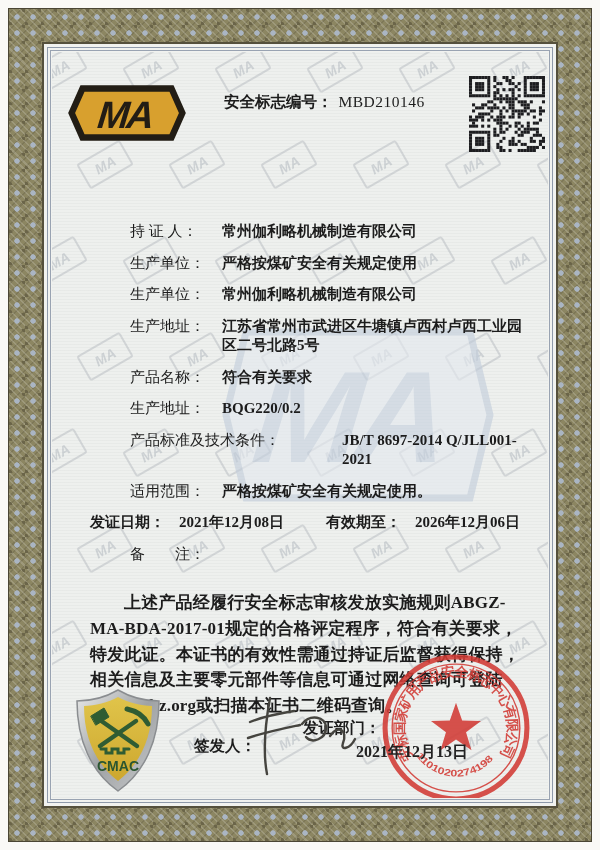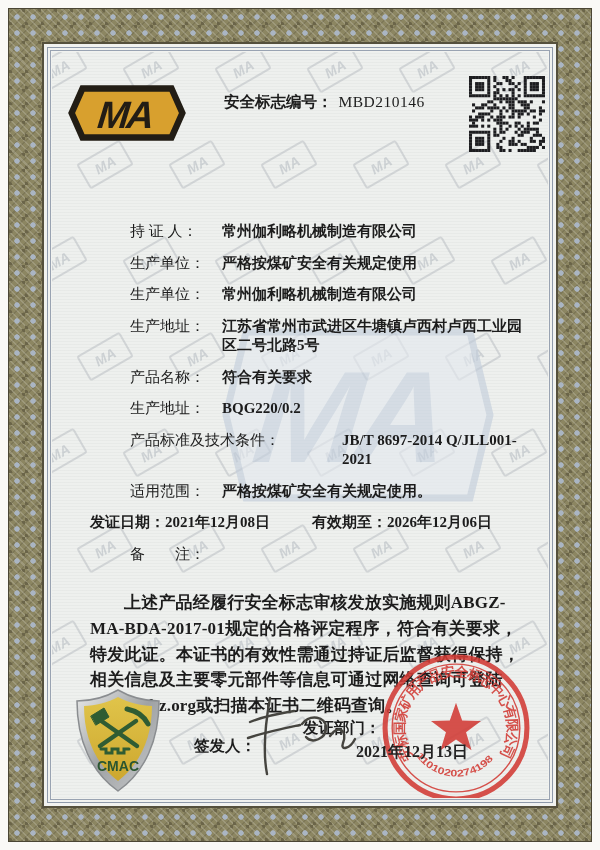--- a/index.html
+++ b/index.html
@@ -41,21 +41,21 @@
     font-size:35px;font-weight:900;letter-spacing:3px;color:#141414;}
 
   .body{position:absolute;top:170px;left:38px;right:24px;font-size:15px;line-height:1.3;}
   .row{display:flex;margin-bottom:12px;}
   .row .lab{flex:0 0 92px;font-weight:400;white-space:nowrap;margin-left:40px;}
   .row.wide .lab{flex:0 0 auto;}
   .row.wide .val{margin-left:62px;}
   .row .val{font-weight:600;}
   .daterow{display:flex;margin-bottom:12px;}
   .daterow .lab{font-weight:700;}
-  .daterow .val{font-weight:600;}
+  .daterow .val{font-weight:600;margin-left:14px;}
   .daterow .sp{width:42px;}
   .stmt{margin-top:26px;text-indent:2em;font-size:17px;line-height:1.52;font-weight:600;letter-spacing:.2px;}
 
   .cmac{position:absolute;left:15px;top:634px;}
   .signer{position:absolute;left:142px;top:684px;font-size:15.5px;font-weight:700;}
   .sig{position:absolute;left:188px;top:640px;z-index:3;}
   .dept{position:absolute;left:251px;top:666px;font-size:15.5px;font-weight:700;}
   .stamp{position:absolute;left:328px;top:600px;z-index:2;opacity:.88;}
   .stampdate{position:absolute;left:304px;top:690px;z-index:3;font-size:16px;font-weight:700;color:#222;}
 </style>

